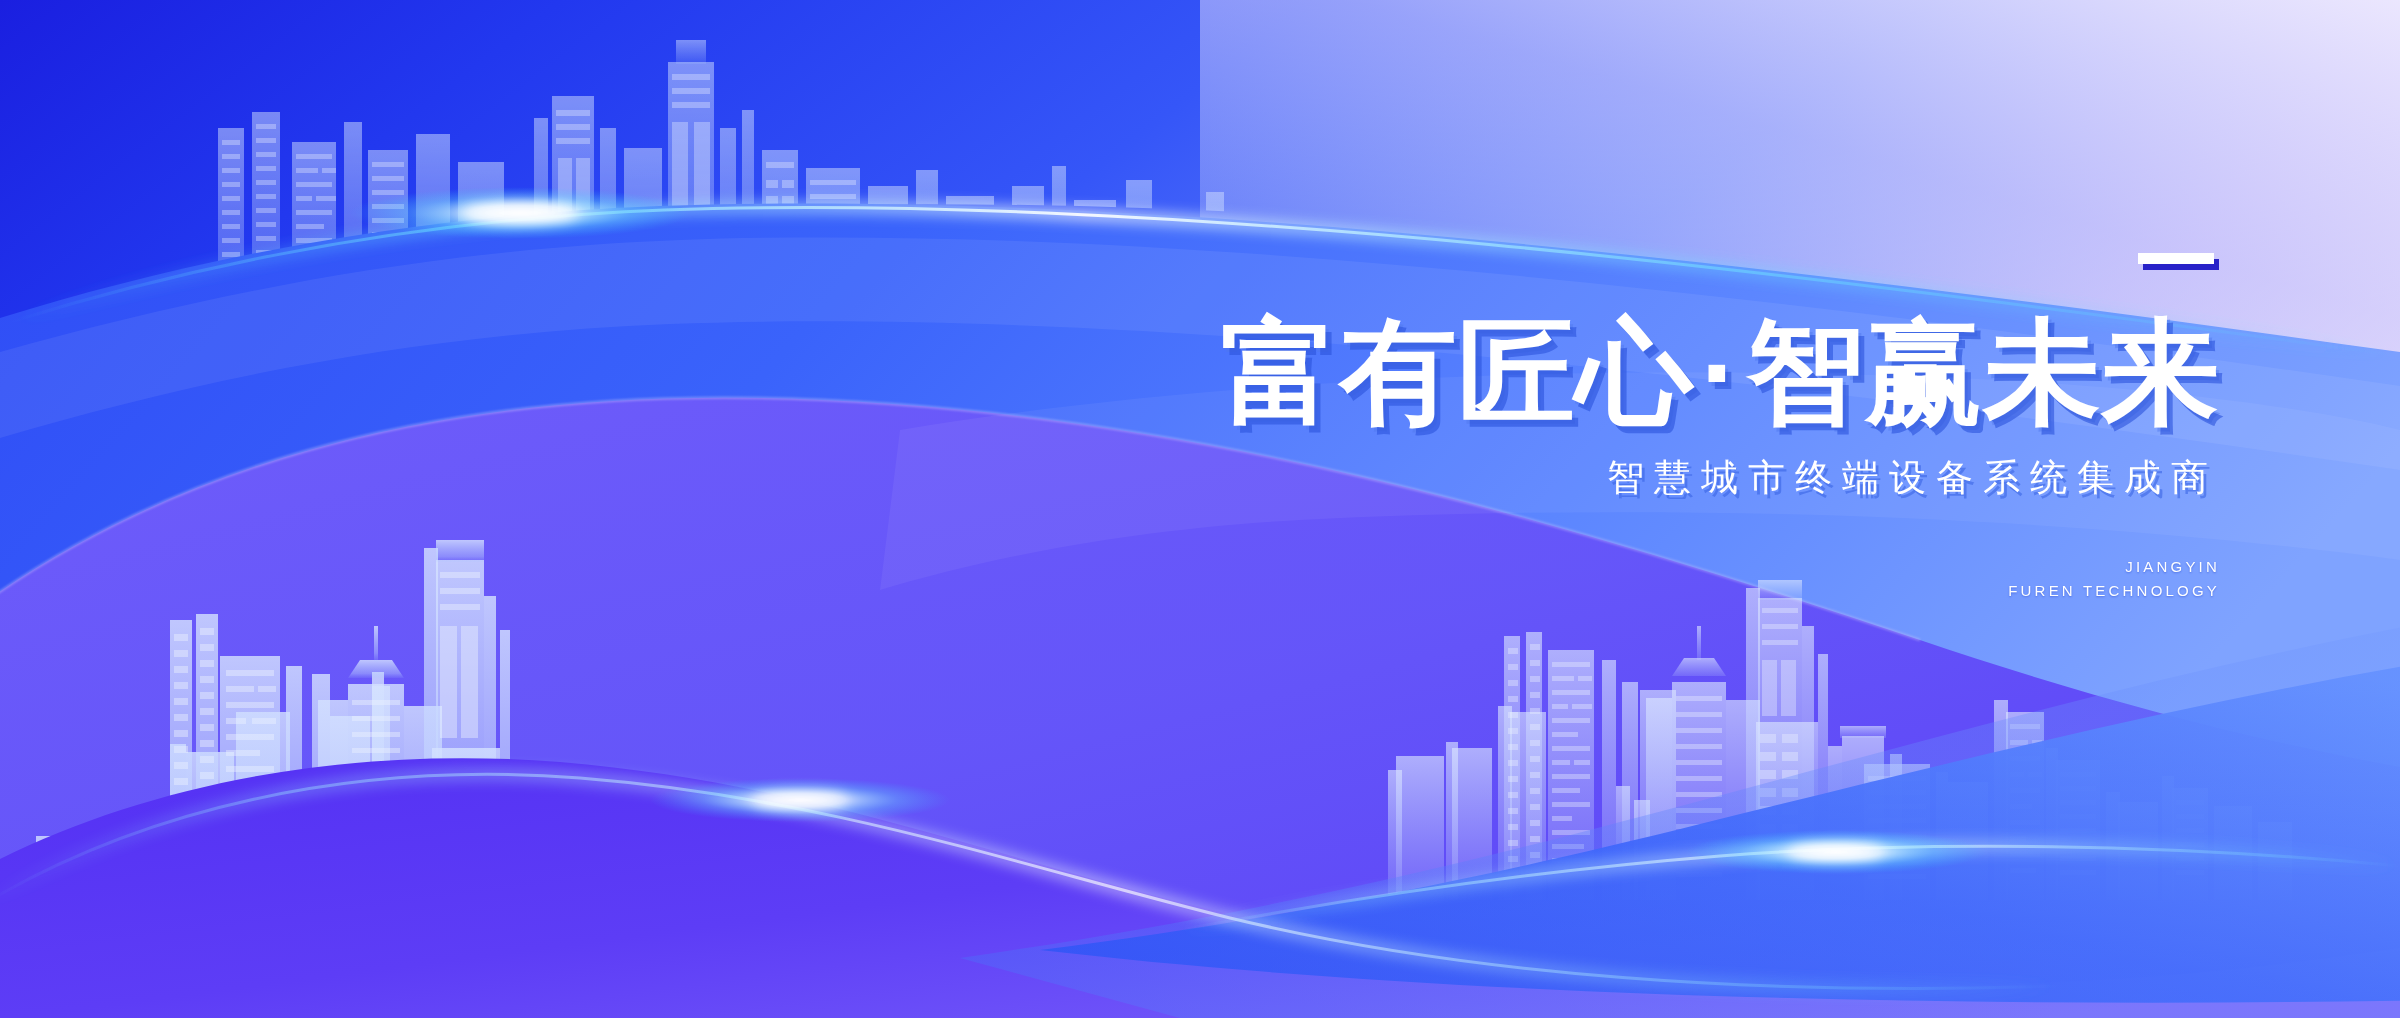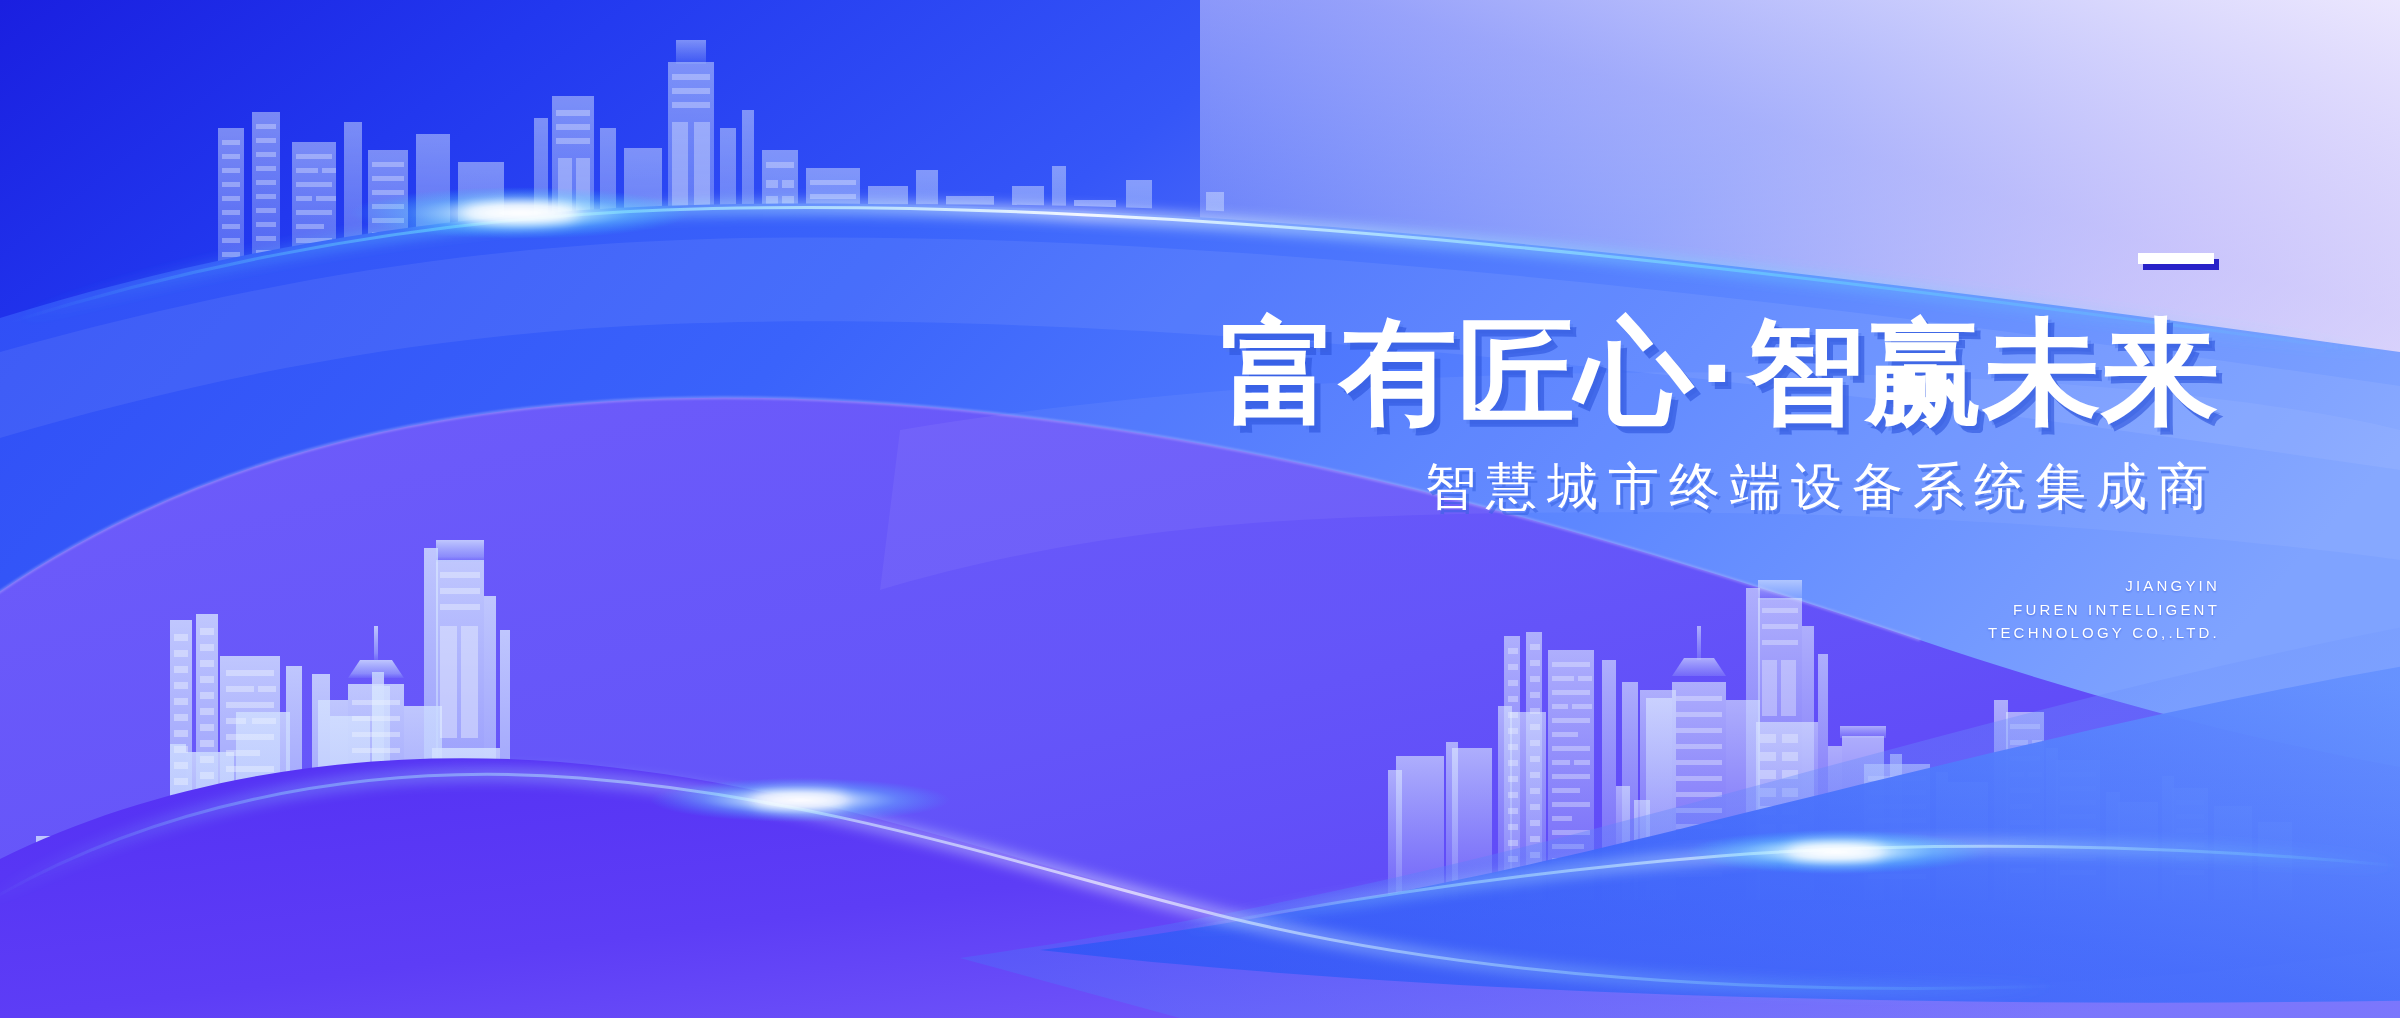--- a/index.html
+++ b/index.html
@@ -39,21 +39,21 @@
     white-space:nowrap;
     text-shadow:
        6px 7px 0 rgba(44,84,220,.60),
        3px 4px 0 rgba(80,120,235,.45);
     transform:scaleX(1.02);
     transform-origin:right center;
   }
   .title .dot{ padding:0 6px; }
   .subtitle{
     margin:22px 0 2px 0;
-    font-size:51px;
+    font-size:37px;
     font-weight:400;
     color:#ffffff;
     letter-spacing:10px;
     white-space:nowrap;
     text-shadow:3px 4px 0 rgba(52,96,225,.55);
     padding-right:2px;
   }
   .eng{
     margin:52px 0 0 0;
     color:#ffffff;
@@ -744,19 +744,18 @@
     <div class="rule-dash"></div>
 
     <div class="title">
       <span>富有匠心</span><span class="dot">·</span><span>智赢未来</span>
     </div>
 
     <div class="subtitle">智慧城市终端设备系统集成商</div>
 
     <div class="eng">
       <div>JIANGYIN</div>
-      <div>FUREN INTELLIGENT</div>
-      <div>TECHNOLOGY CO,.LTD.</div>
+      <div>FUREN TECHNOLOGY</div>
     </div>
 
   </div>
 
 </div>
 
 </body></html>

